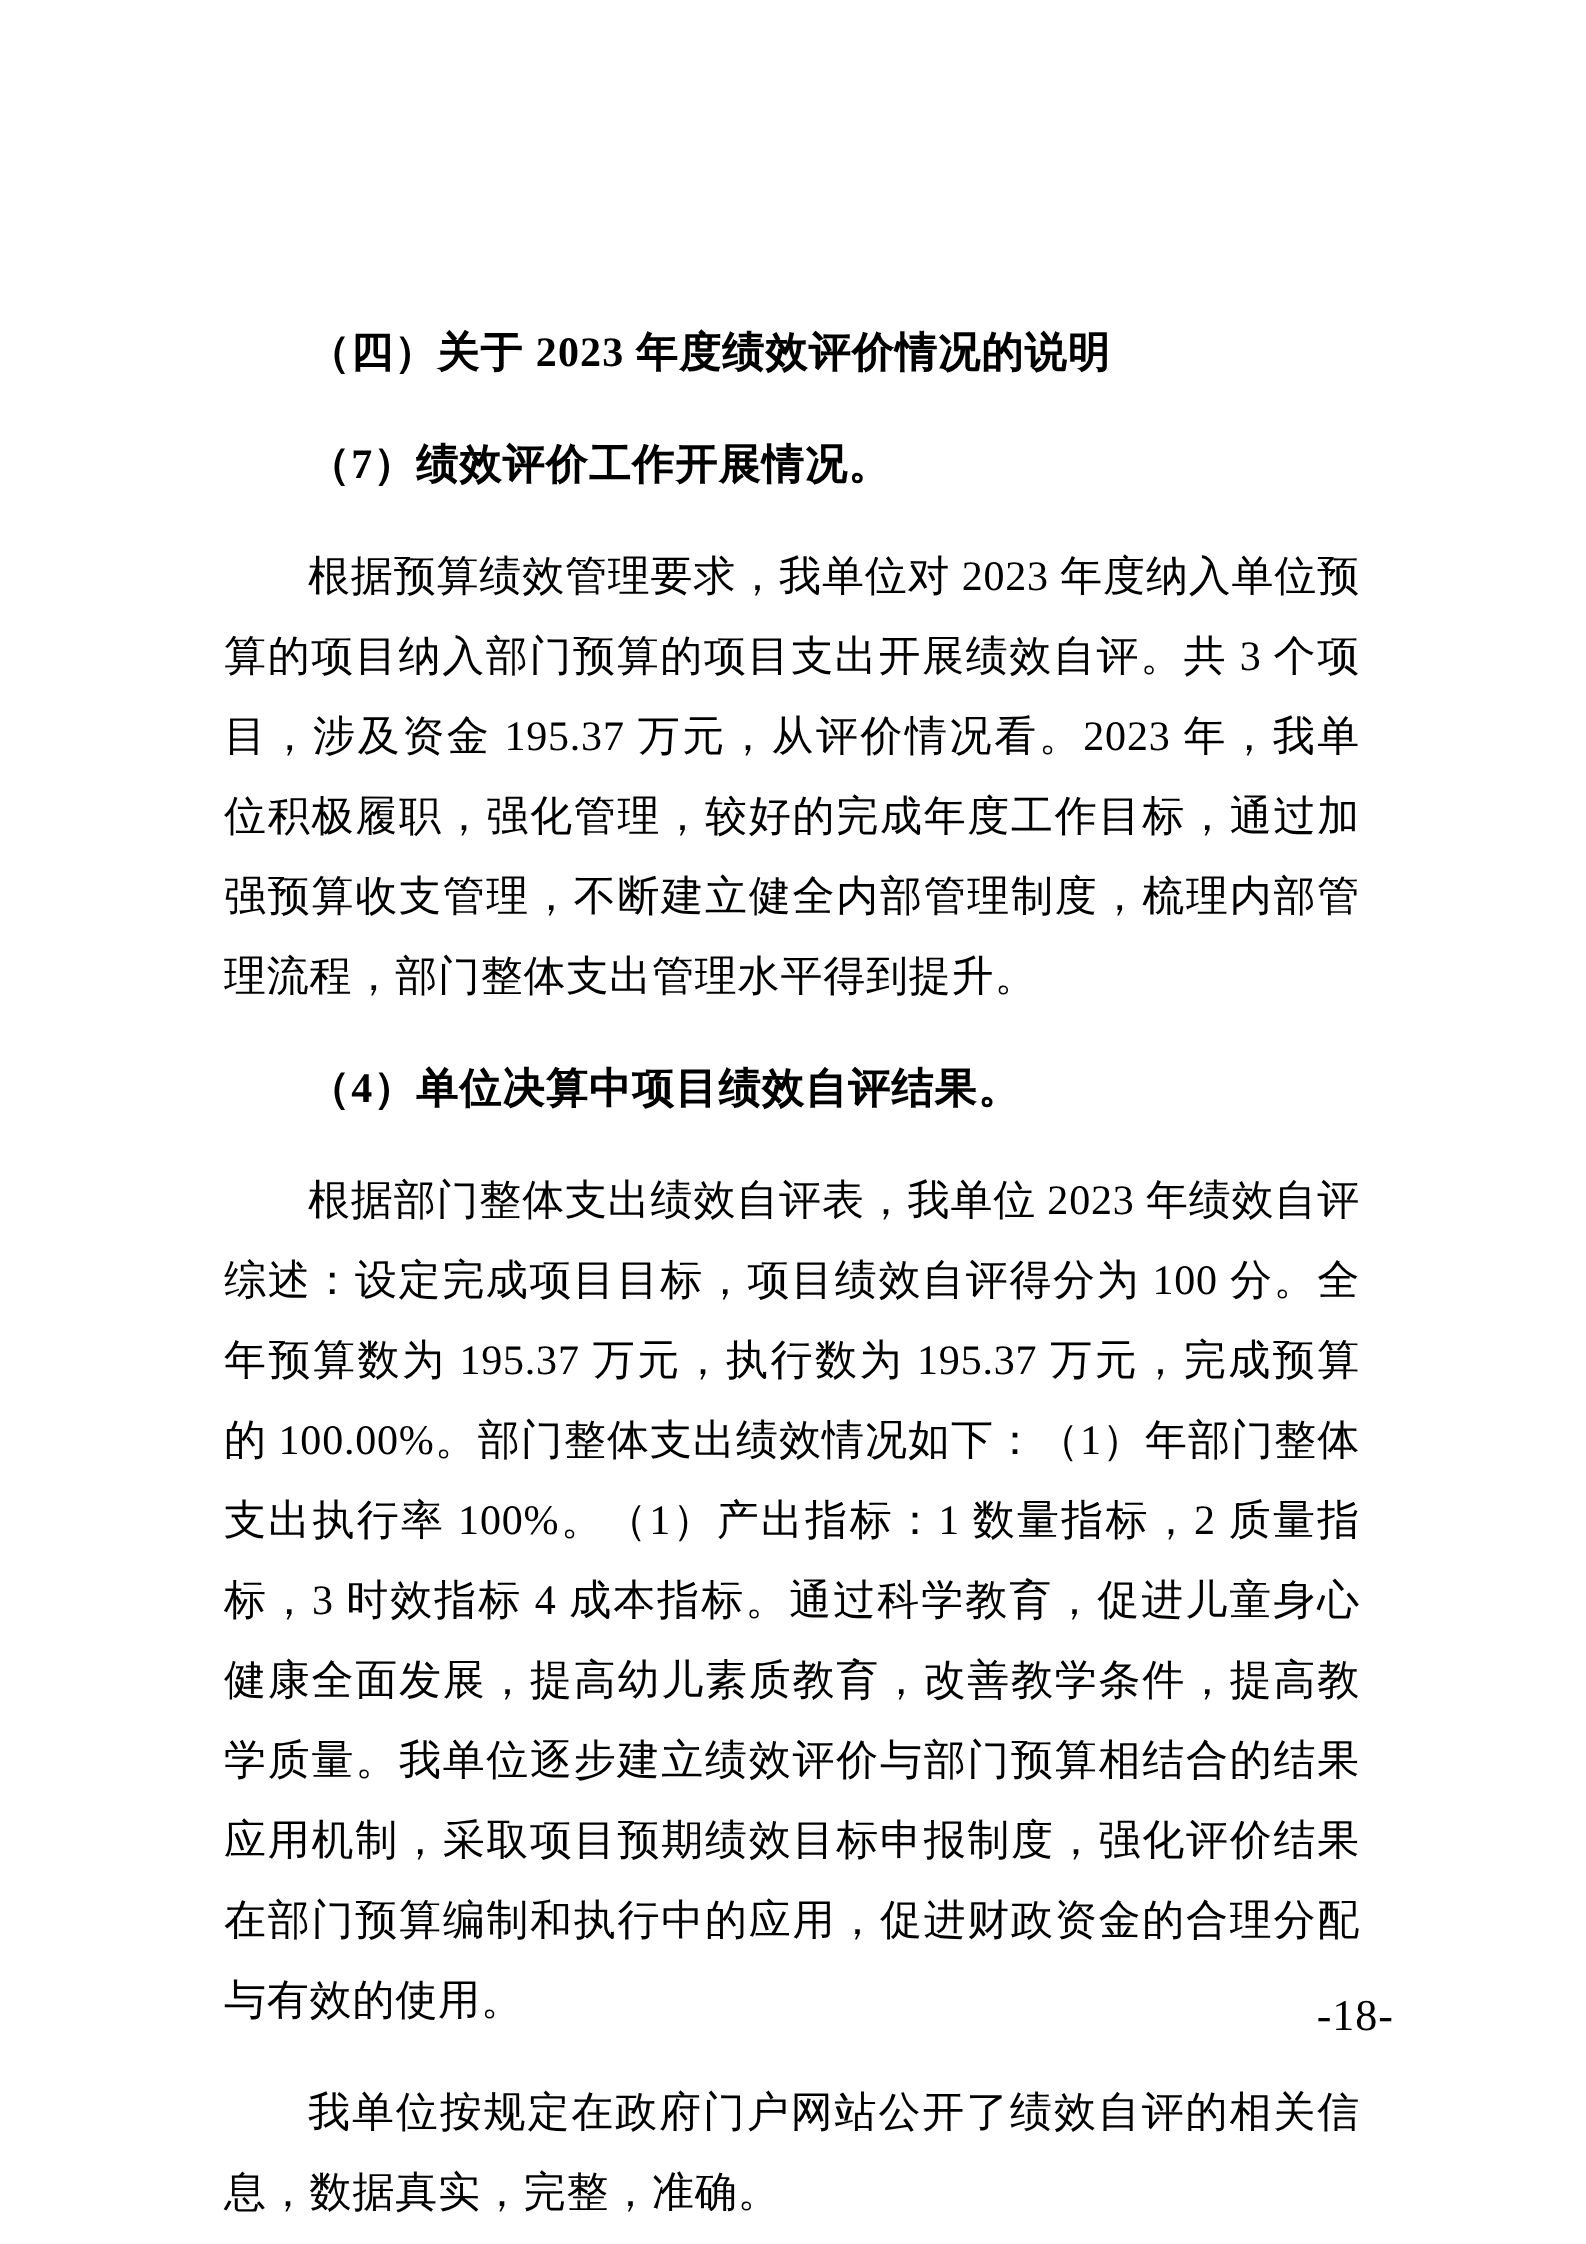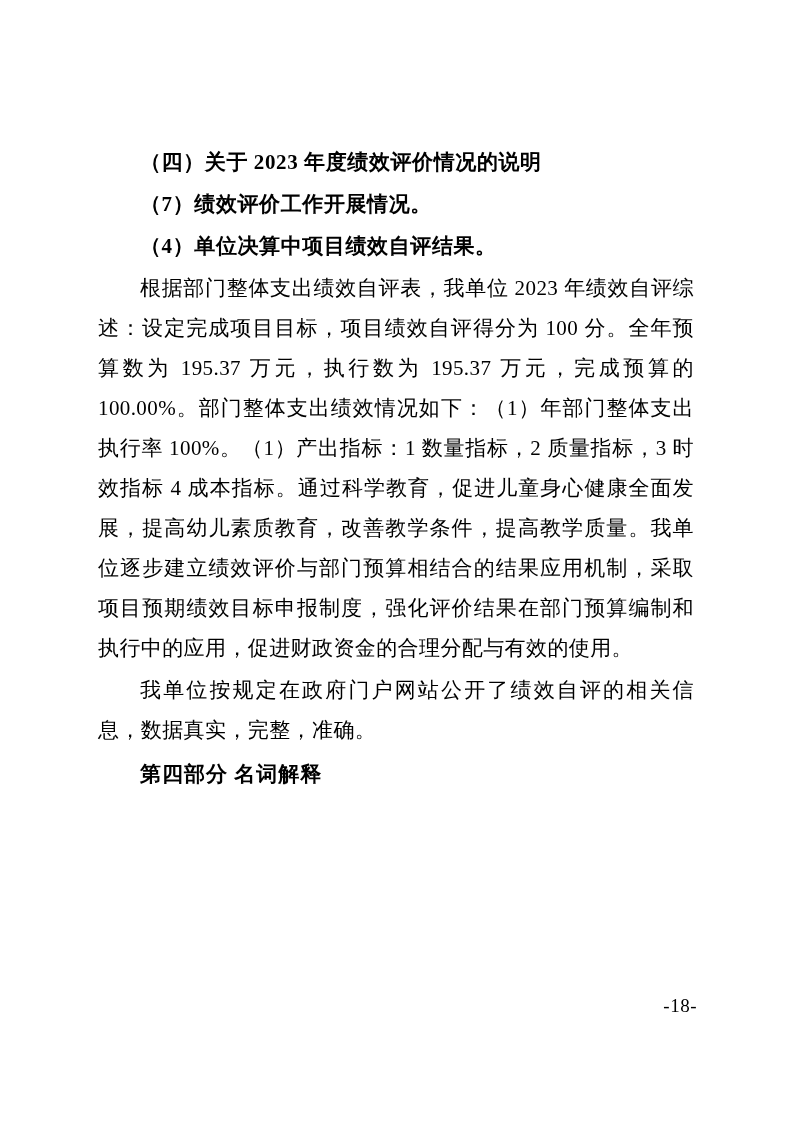--- a/index.html
+++ b/index.html
@@ -21,21 +21,21 @@
     top: 0;
     width: 793px;
     height: 1122px;
     box-sizing: border-box;
     padding: 140px 96px 40px 96px;
   }
   .doc-body {
     width: 600px;
   }
   p {
-    margin: 2px;
+    margin: 16px;
     font-size: 21px;
     line-height: 40px;
     text-align: justify;
     text-justify: inter-ideograph;
     letter-spacing: 0.4px;
   }
   .heading {
     font-weight: bold;
     text-indent: 2em;
     text-align: left;
@@ -48,35 +48,36 @@
     font-weight: bold;
     text-indent: 2em;
     text-align: left;
     margin-top: 4px;
     letter-spacing: 1px;
   }
   .page-number {
     position: absolute;
     right: 96px;
     top: 995px;
-    font-size: 19px;
+    font-size: 22px;
     letter-spacing: 0.5px;
     font-family: "Liberation Serif", "DejaVu Serif", serif;
   }
 </style>
 </head>
 <body>
 
 <div class="page">
   <div class="doc-body">
 
     <p class="heading">（四）关于 2023 年度绩效评价情况的说明</p>
 
     <p class="heading">（7）绩效评价工作开展情况。</p>
 
+    <p class="para">根据预算绩效管理要求，我单位对 2023 年度纳入单位预算的项目纳入部门预算的项目支出开展绩效自评。共 3 个项目，涉及资金 195.37 万元，从评价情况看。2023 年，我单位积极履职，强化管理，较好的完成年度工作目标，通过加强预算收支管理，不断建立健全内部管理制度，梳理内部管理流程，部门整体支出管理水平得到提升。</p>
 
     <p class="heading">（4）单位决算中项目绩效自评结果。</p>
 
     <p class="para">根据部门整体支出绩效自评表，我单位 2023 年绩效自评综述：设定完成项目目标，项目绩效自评得分为 100 分。全年预算数为 195.37 万元，执行数为 195.37 万元，完成预算的 100.00%。部门整体支出绩效情况如下：（1）年部门整体支出执行率 100%。（1）产出指标：1 数量指标，2 质量指标，3 时效指标 4 成本指标。通过科学教育，促进儿童身心健康全面发展，提高幼儿素质教育，改善教学条件，提高教学质量。我单位逐步建立绩效评价与部门预算相结合的结果应用机制，采取项目预期绩效目标申报制度，强化评价结果在部门预算编制和执行中的应用，促进财政资金的合理分配与有效的使用。</p>
 
     <p class="para">我单位按规定在政府门户网站公开了绩效自评的相关信息，数据真实，完整，准确。</p>
 
     <p class="part-title">第四部分  名词解释</p>
 
   </div>

